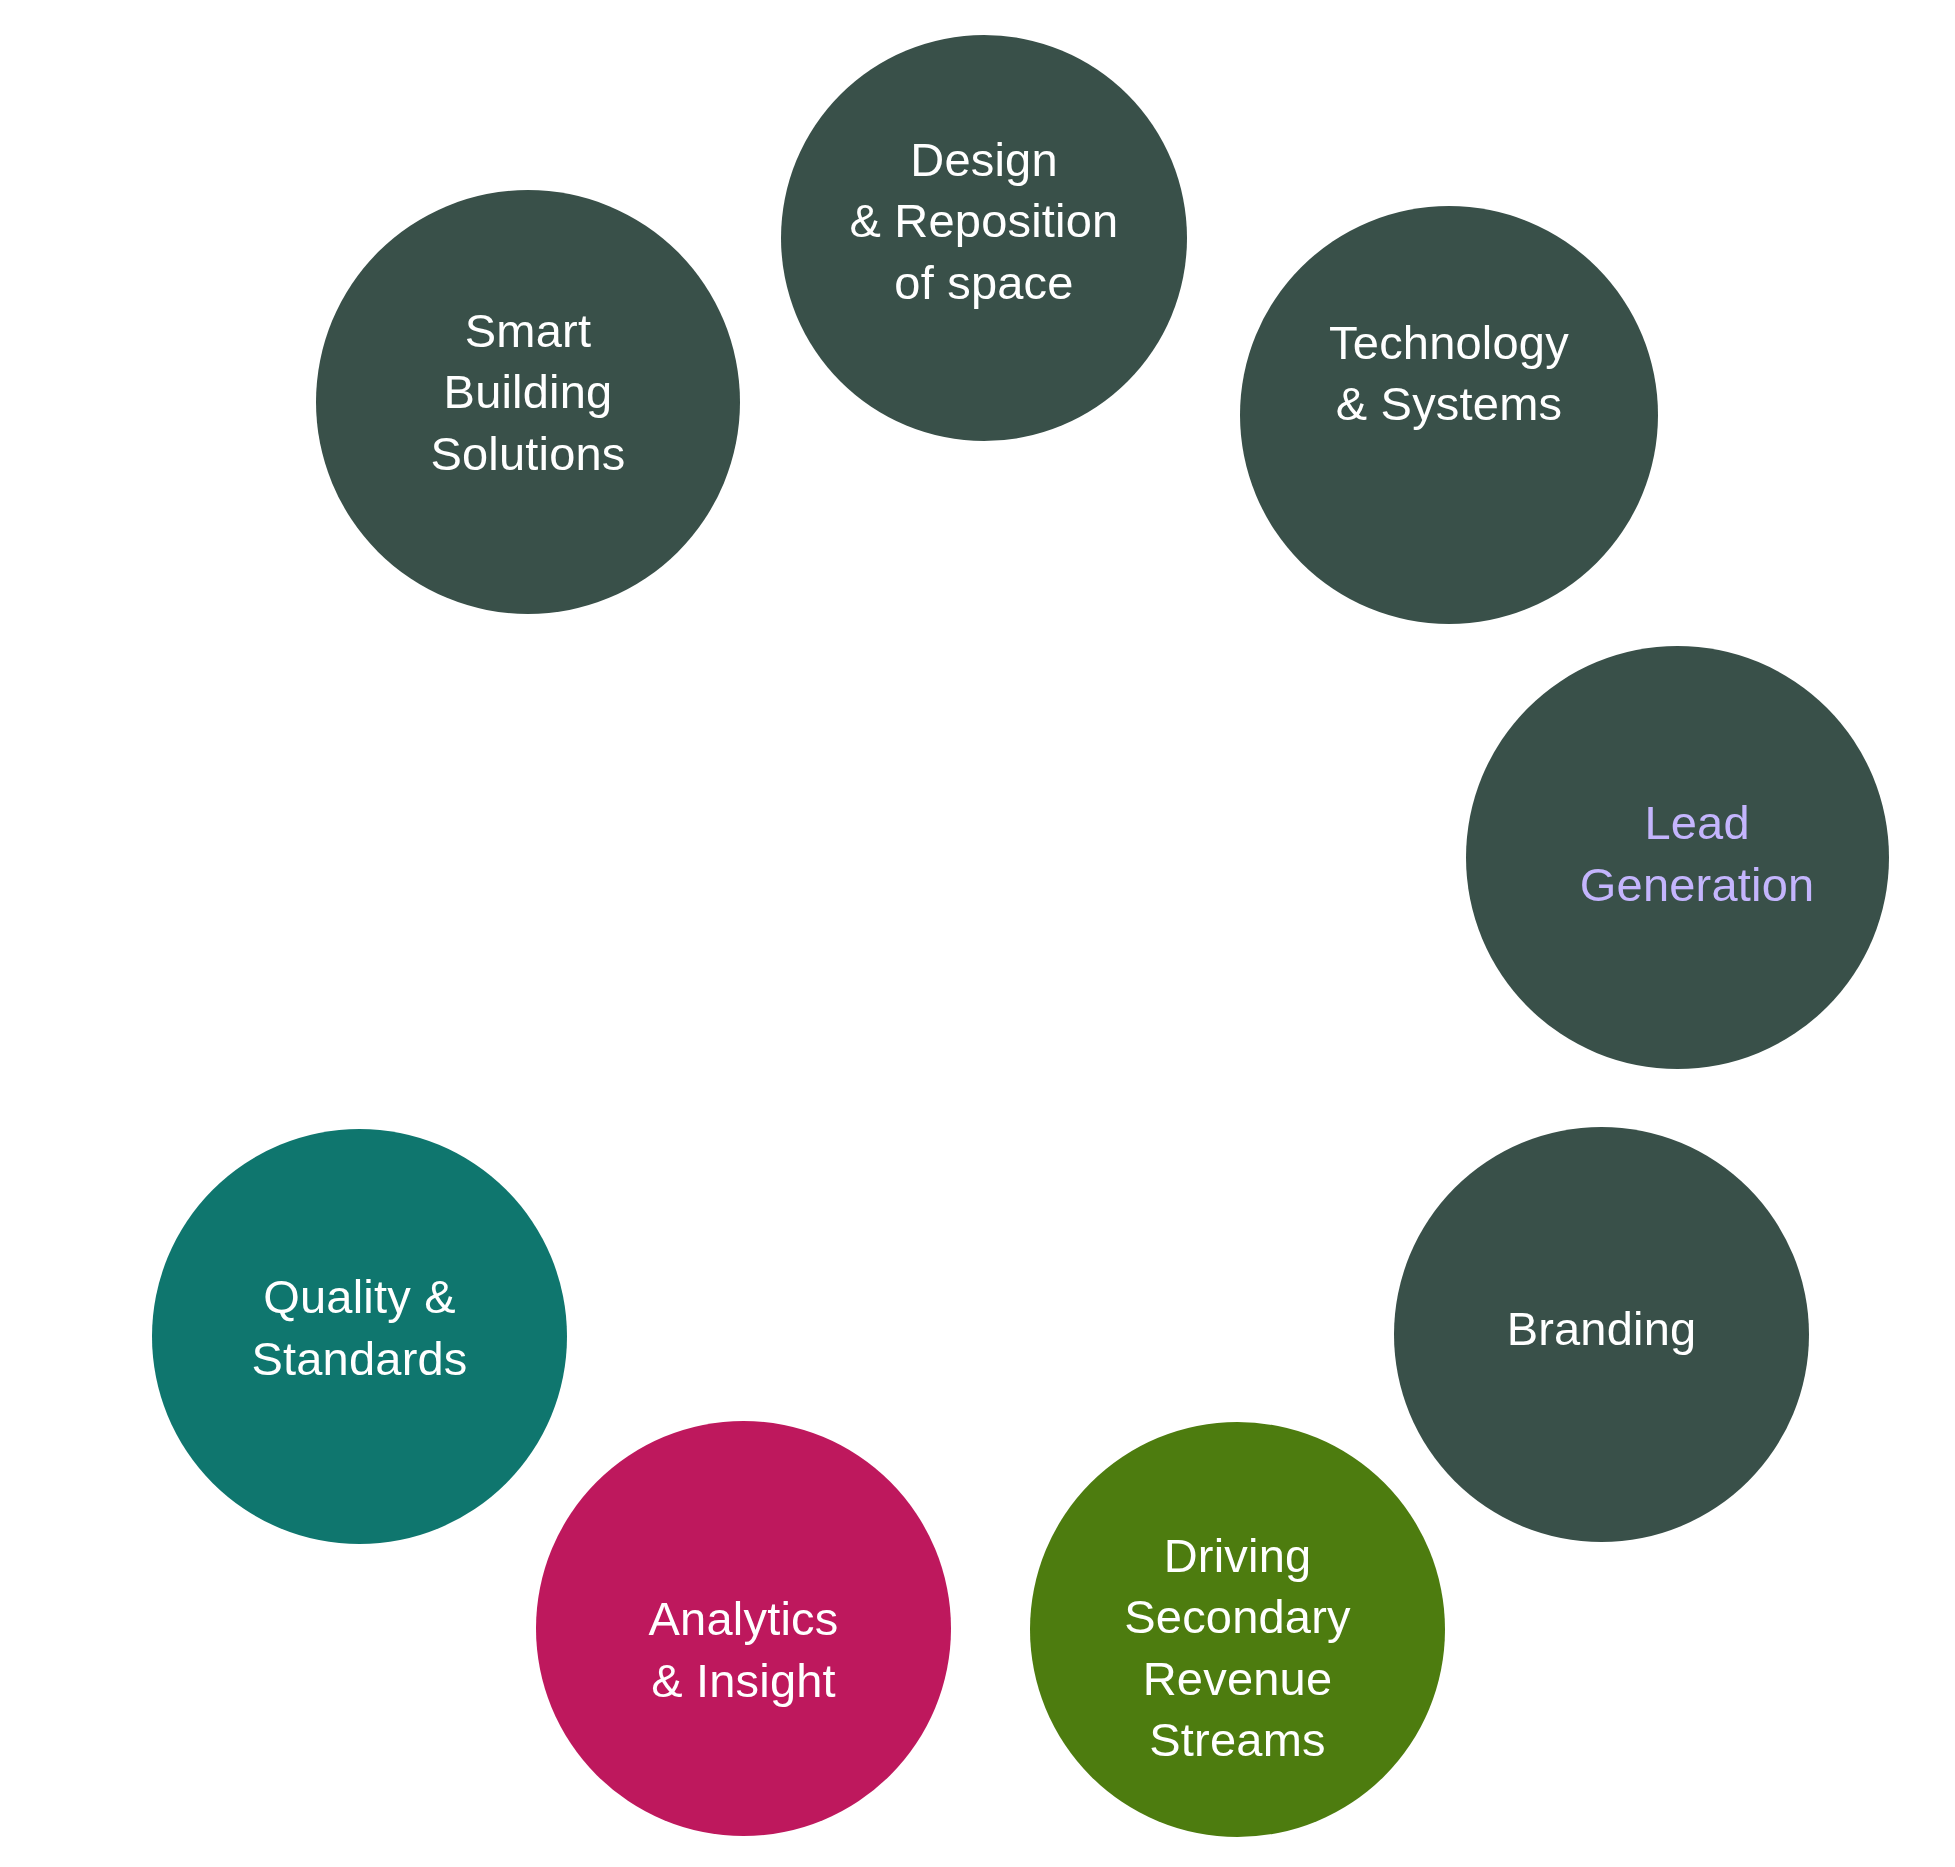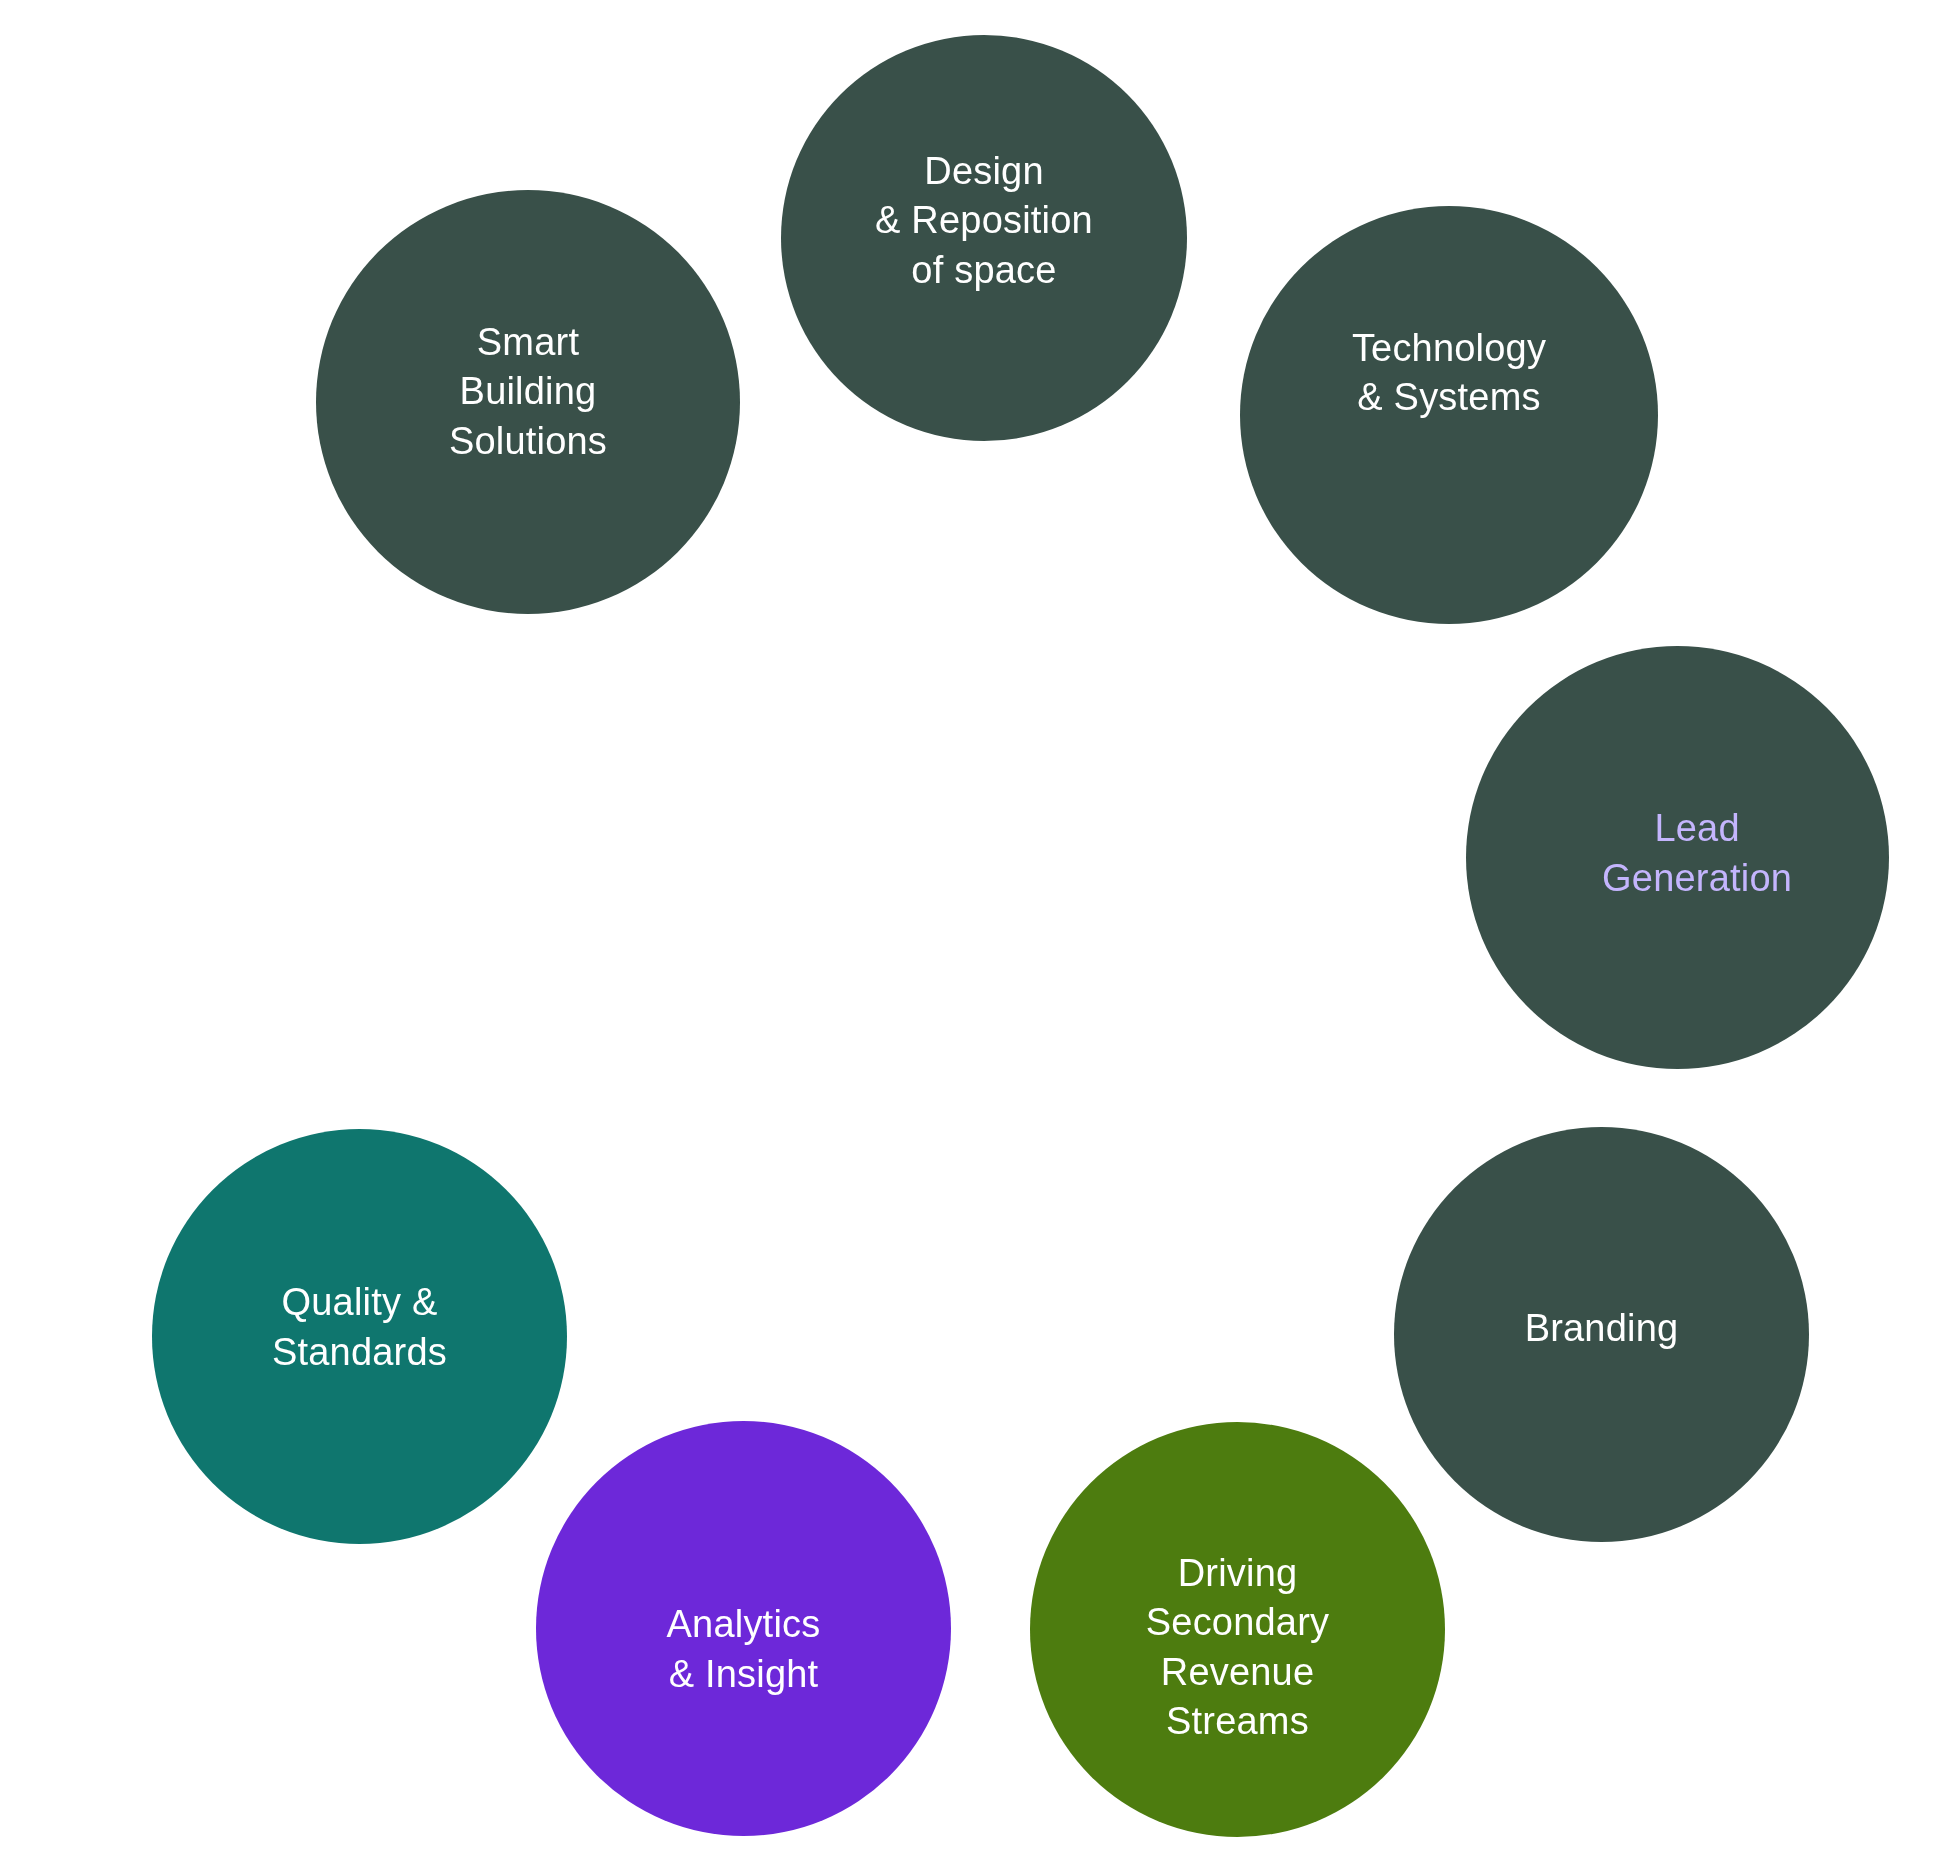--- a/index.html
+++ b/index.html
@@ -25,21 +25,21 @@
     background: #395049;
     display: flex;
     align-items: center;
     justify-content: center;
     box-sizing: border-box;
   }
 
   .node-label {
     color: #ffffff;
     text-align: center;
-    font-size: 38px;
+    font-size: 47px;
     line-height: 1.30;
     font-weight: 400;
     letter-spacing: 0.2px;
     white-space: pre-line;
     padding: 0 13.5px;
     box-sizing: border-box;
   }
 
   
   .n-design        { left: 781px; top:   35px; width: 406px; height: 406px; }
@@ -101,21 +101,21 @@
     <div class="node-label" style="color: rgb(255, 255, 255);">Branding</div>
   </div>
 
   <div class="ring-node n-revenue" style="background: #4d7c0f;">
     <div class="node-label" style="color: rgb(255, 255, 255);">Driving
 Secondary
 Revenue
 Streams</div>
   </div>
 
-  <div class="ring-node n-analytics" style="background: #6d28d9;">
+  <div class="ring-node n-analytics" style="background: #be185d;">
     <div class="node-label" style="color: rgb(255, 255, 255);">Analytics
 &amp; Insight</div>
   </div>
 
   <div class="ring-node n-quality" style="background: #0f766e;">
     <div class="node-label" style="color: rgb(255, 255, 255);">Quality &amp;
 Standards</div>
   </div>
 
 

